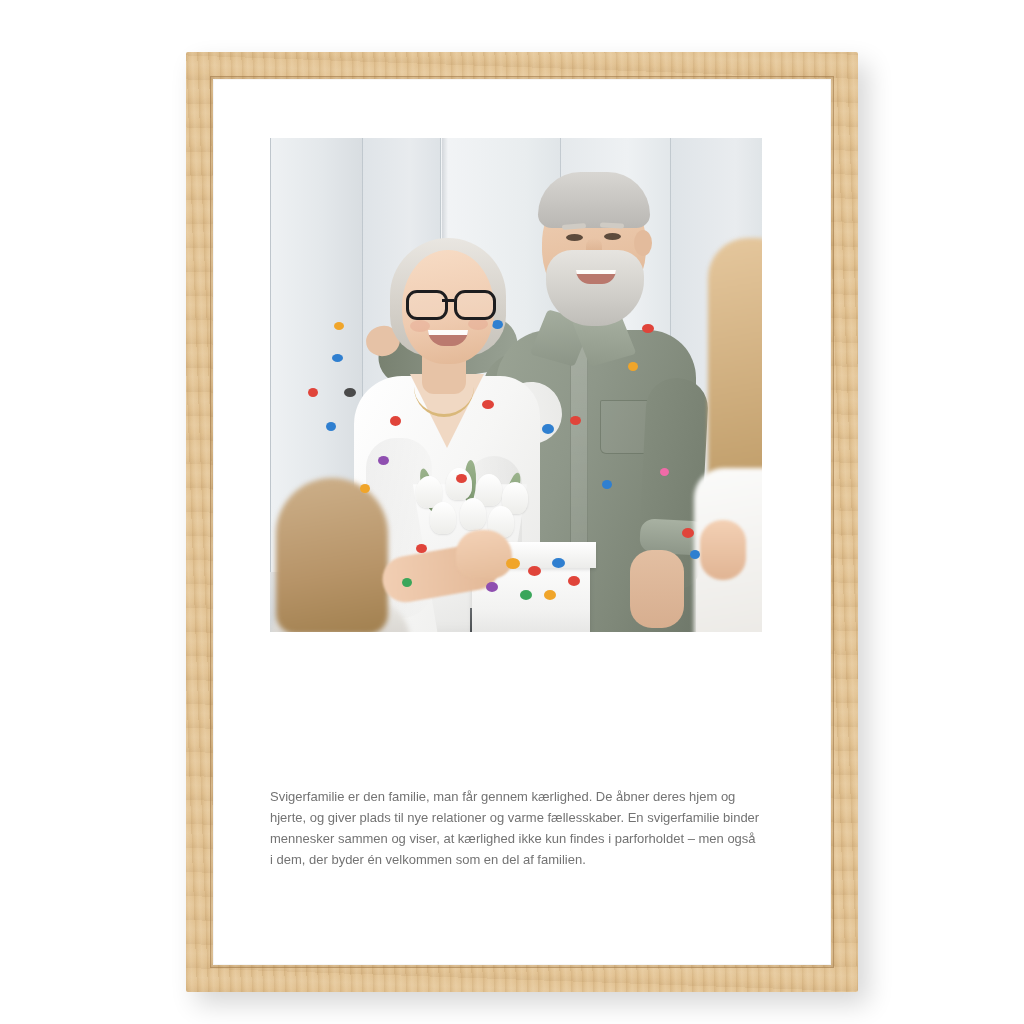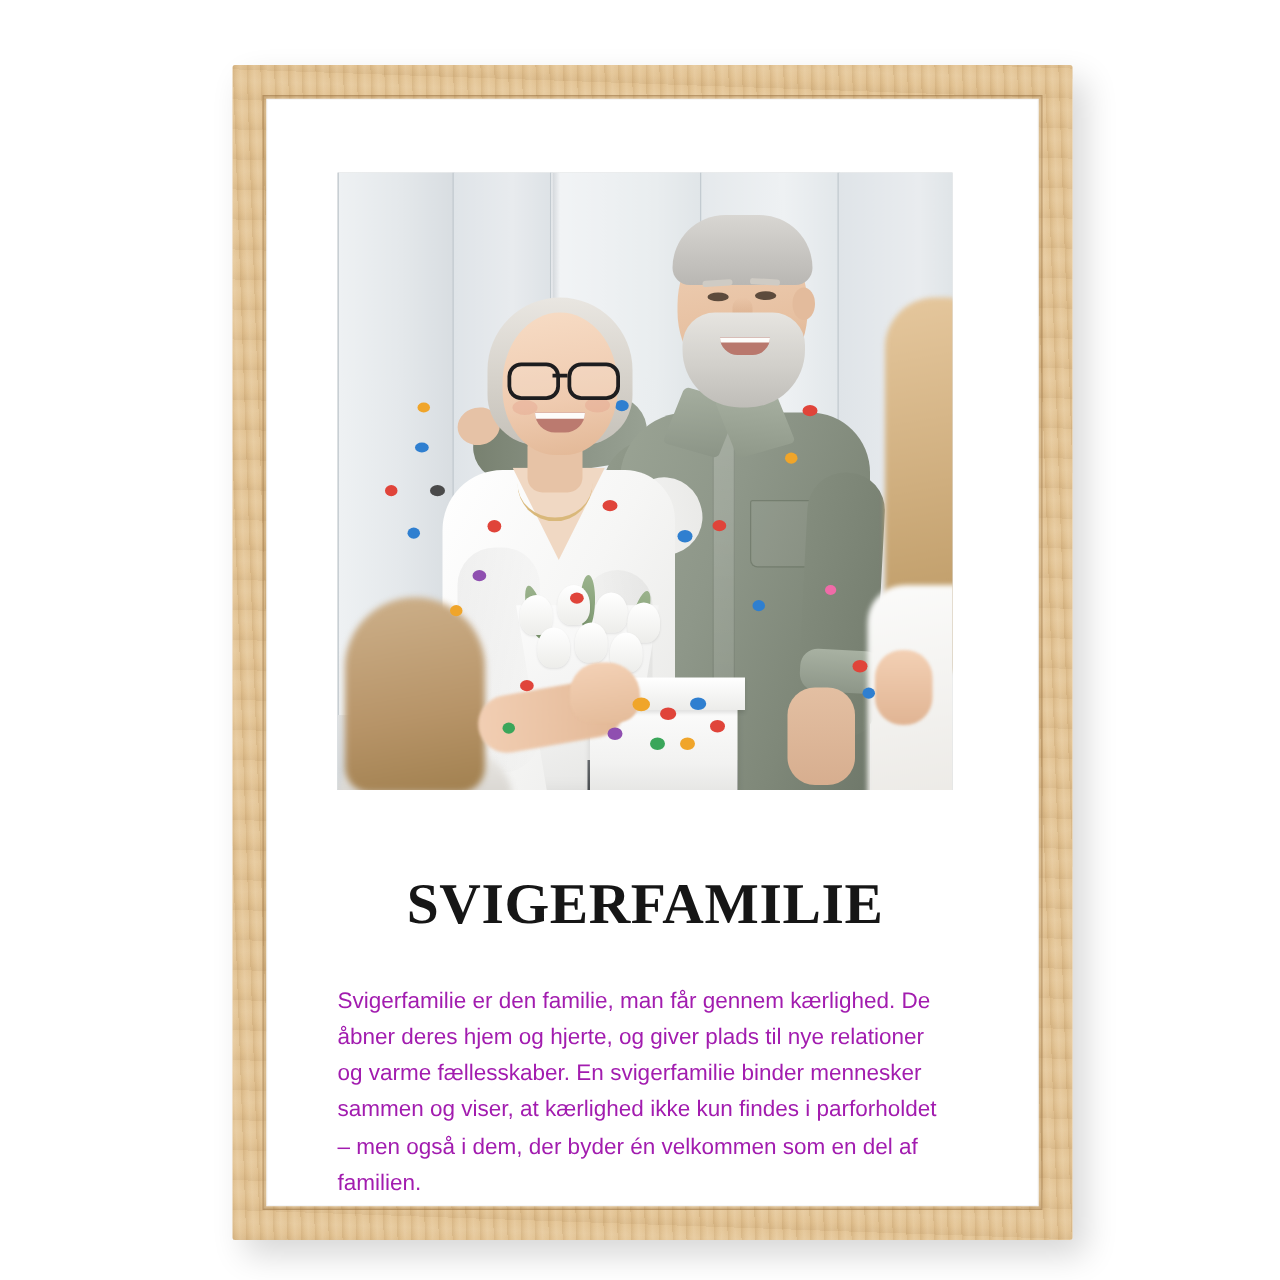--- a/index.html
+++ b/index.html
@@ -389,23 +389,23 @@
     letter-spacing: 0.5px;
     color: #161616;
     line-height: 1;
   }
   .poster-body {
     position: absolute;
     left: 270px;
     top: 786px;
     width: 492px;
     font-family: "Liberation Sans", sans-serif;
-    font-size: 18px;
+    font-size: 13px;
     line-height: 1.62;
-    color: #a21caf;
+    color: #737373;
     text-align: left;
   }
 </style>
 </head>
 <body>
 
 <div class="scene">
 
   <div class="frame-shadow"></div>
 
@@ -519,17 +519,16 @@
       <div class="confetti" style="left:274px; top:452px; width:12px; height:10px; background:#f0a52a;"></div>
       <div class="confetti" style="left:186px; top:336px; width:11px; height:9px;  background:#e0443a;"></div>
       <div class="confetti" style="left:64px;  top:184px; width:10px; height:8px;  background:#f0a52a;"></div>
       <div class="confetti" style="left:38px;  top:250px; width:10px; height:9px;  background:#e0443a;"></div>
       <div class="confetti" style="left:332px; top:342px; width:10px; height:9px;  background:#2f7fd0;"></div>
       <div class="confetti" style="left:390px; top:330px; width:9px;  height:8px;  background:#f06ba8;"></div>
 
     </div>
   </div>
 
-  <div class="poster-title">SVIGERFAMILIE</div>
 
   <div class="poster-body">Svigerfamilie er den familie, man får gennem kærlighed. De åbner deres hjem og hjerte, og giver plads til nye relationer og varme fællesskaber. En svigerfamilie binder mennesker sammen og viser, at kærlighed ikke kun findes i parforholdet – men også i dem, der byder én velkommen som en del af familien.</div>
 
 </div>
 
 </body></html>

